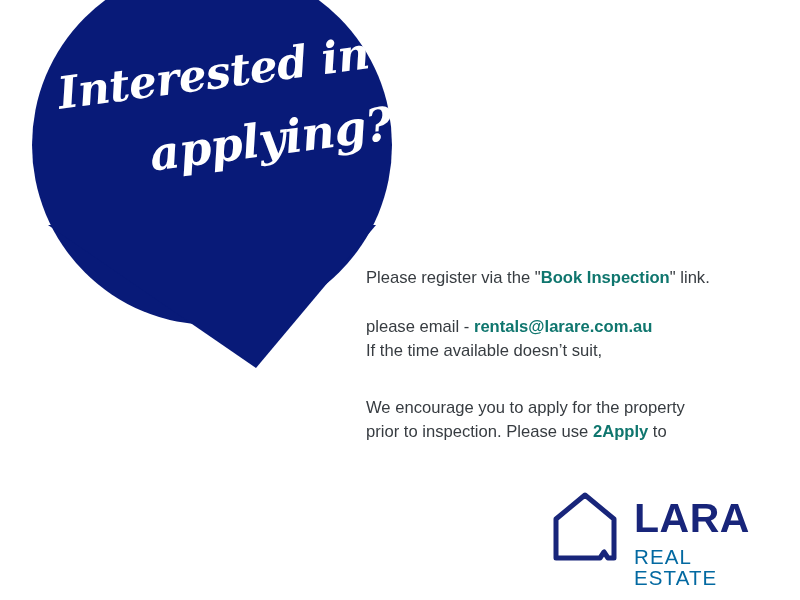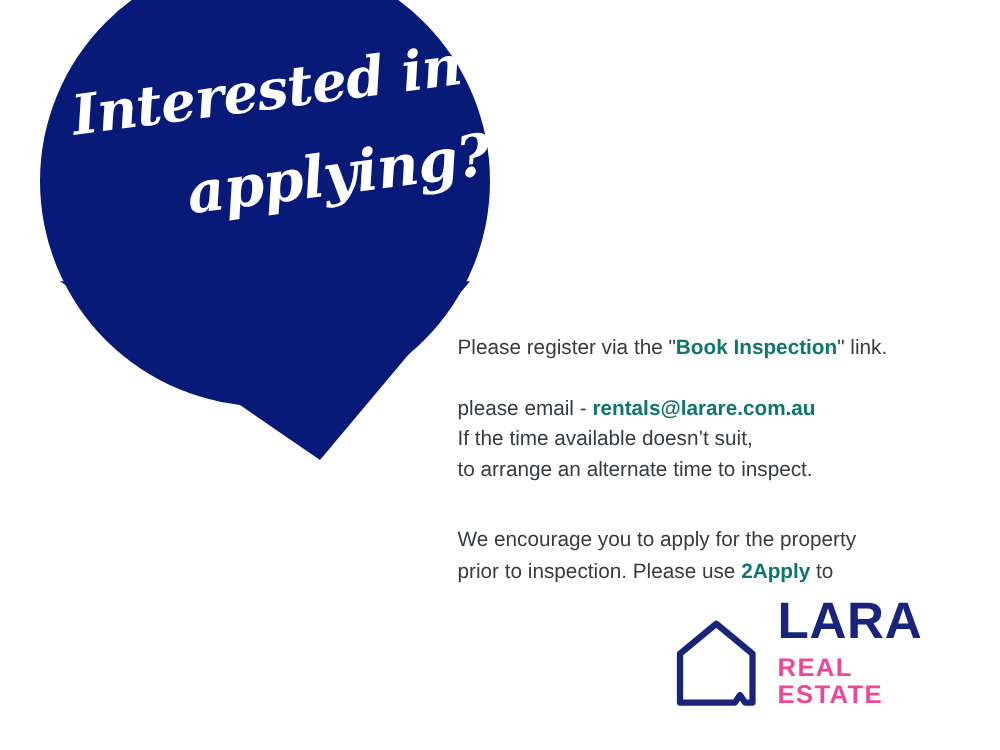--- a/index.html
+++ b/index.html
@@ -84,26 +84,26 @@
     font-family: "Liberation Sans", sans-serif;
   }
   .para { margin: 0 0 24px 0; }
   .para:last-child { margin-bottom: 0; margin-top: 32px; }
   .para .ln { display: block; white-space: nowrap; }
   .para b { font-weight: 700; color: #0f766e; }
 
   
   .logo {
     position: absolute;
-    left: 540px;
+    left: 552px;
     top: 492px;
     width: 214px;
     height: 74px;
     display: flex;
-    align-items: flex-end;
+    align-items: flex-start;
   }
   .logo-mark {
     width: 66px;
     height: 70px;
     flex: 0 0 auto;
   }
   .logo-text {
     margin-left: 16px;
     padding-top: 6px;
     display: flex;
@@ -153,31 +153,30 @@
     <span class="hand-line hand-line-2" style="color: rgb(255, 255, 255);">applying?</span>
   </div>
 
   <div class="body-copy" id="body-copy" style="color: rgb(55, 60, 65);">
       <p class="para">
         <span class="ln"><span>Please register via the "</span><b>Book Inspection</b><span>" link.</span></span>
       </p>
       <p class="para">
         <span class="ln"><span>please email - </span><b>rentals@larare.com.au</b></span>
         <span class="ln"><span>If the time available doesn’t suit,</span></span>
-        <span class="ln"><span>to arrange an alternate time to inspect.</span></span>
       </p>
       <p class="para">
         <span class="ln"><span>We encourage you to apply for the property</span></span>
         <span class="ln"><span>prior to inspection. Please use </span><b>2Apply</b><span> to</span></span>
       </p>
     </div>
 
   <div class="logo">
     <svg class="logo-mark" viewBox="0 0 66 70" xmlns="http://www.w3.org/2000/svg">
       <path d="M 4 27 L 33 3 L 62 27 L 62 66 L 56 66 L 52 60 L 48 66 L 4 66 Z" fill="none" stroke="#18257a" stroke-width="5" stroke-linejoin="round" stroke-linecap="round"></path>
     </svg>
     <div class="logo-text">
       <span class="logo-word" style="color: rgb(24, 37, 122);">LARA</span>
-      <span class="logo-sub" style="color: #ec4899; font-weight: bold;">REAL ESTATE</span>
+      <span class="logo-sub" style="color: #0369a1;">REAL ESTATE</span>
     </div>
   </div>
 
 </div>
 
 </body></html>

